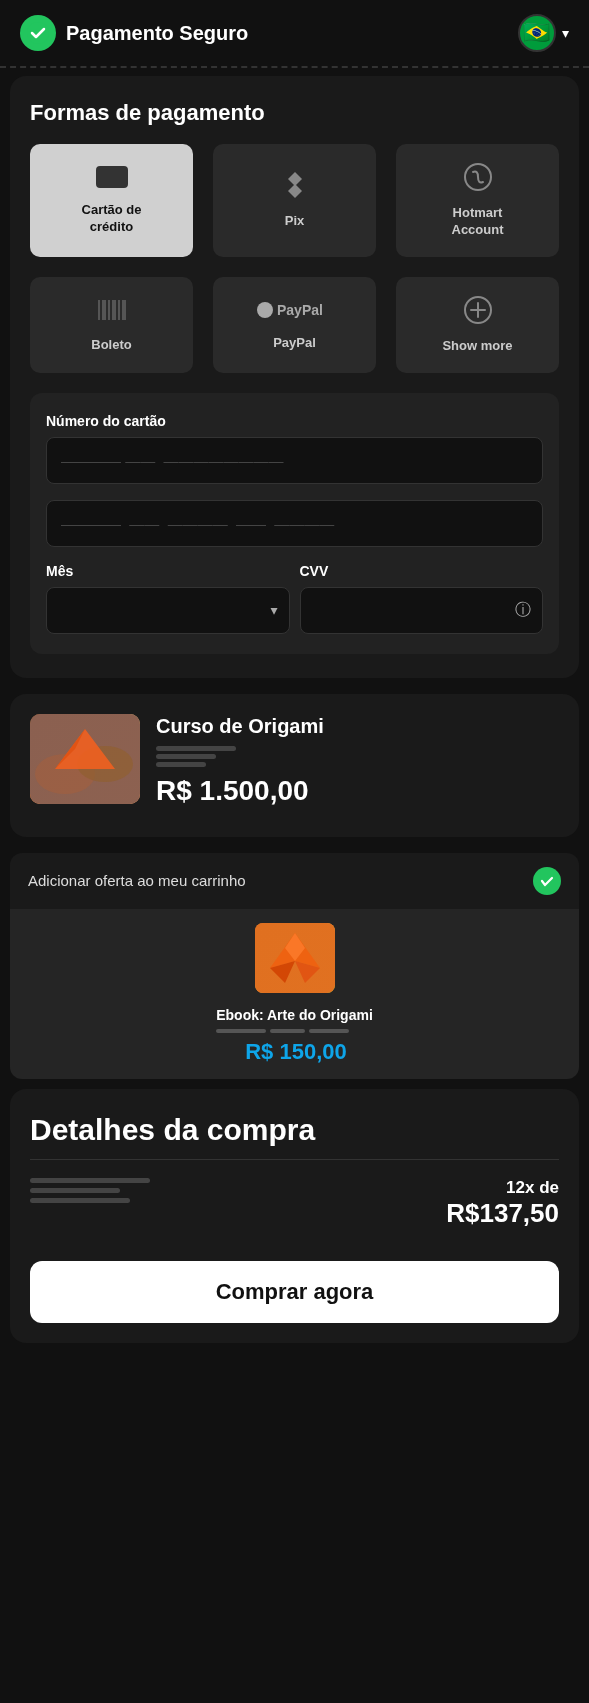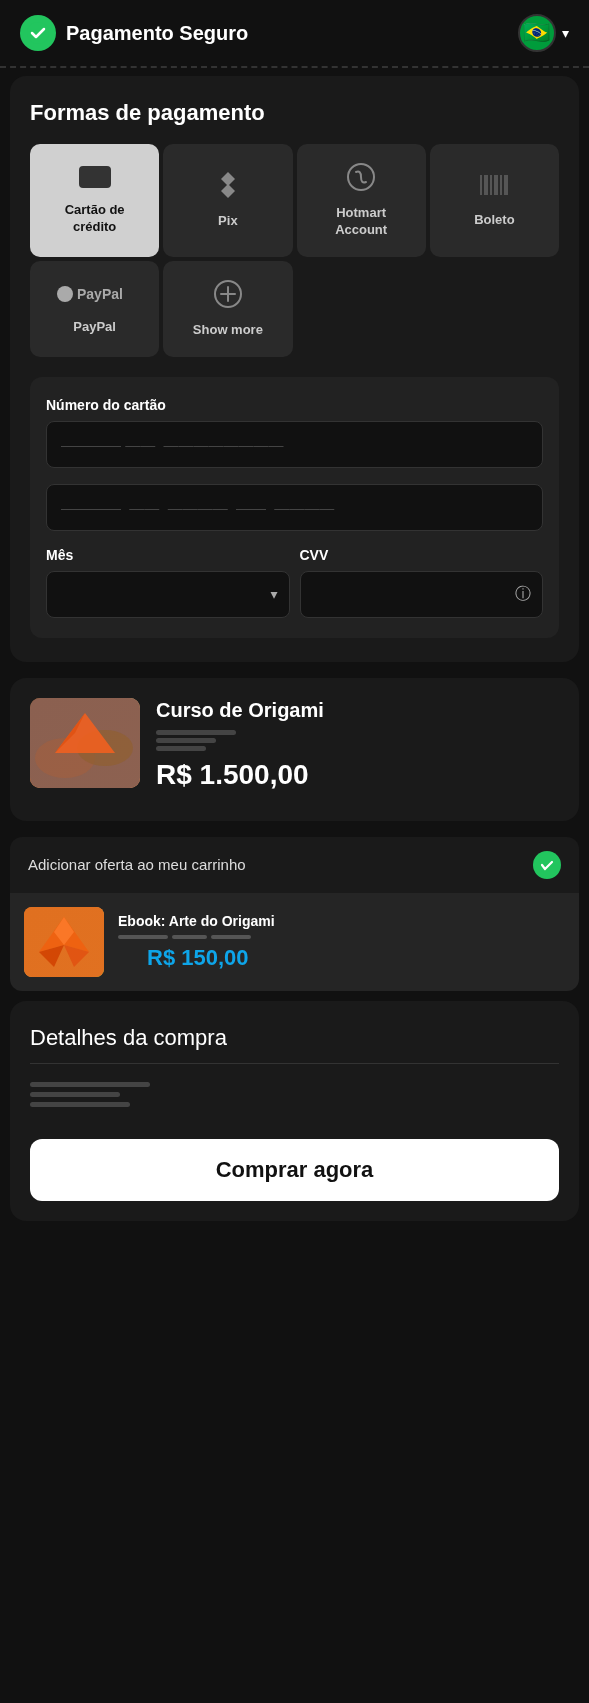--- a/index.html
+++ b/index.html
@@ -81,22 +81,22 @@
     .section-title {
       font-size: 22px;
       font-weight: 700;
       color: #fff;
       margin-bottom: 18px;
     }
 
     
     .payment-grid {
       display: grid;
-      grid-template-columns: 1fr 1fr 1fr 1fr;
-      gap: 4px;
+      grid-template-columns: 1fr 1fr 1fr;
+      gap: 20px;
       margin-bottom: 20px;
     }
     .payment-option {
       background: #2a2a2a;
       border-radius: 10px;
       display: flex;
       flex-direction: column;
       align-items: center;
       justify-content: center;
       padding: 16px 10px;
@@ -292,20 +292,21 @@
       font-size: 16px;
       color: #fff;
     }
     .offer-card {
       background: #252525;
       border-radius: 0 0 12px 12px;
       padding: 14px 14px;
       display: flex;
       align-items: center;
       gap: 14px;
+      flex-direction: column;
     }
     .offer-image {
       width: 80px;
       height: 70px;
       border-radius: 8px;
       flex-shrink: 0;
       background: linear-gradient(135deg, #e07020 0%, #f0a040 50%, #a8c030 100%);
       overflow: hidden;
       position: relative;
     }
@@ -339,22 +340,22 @@
     }
 
     
     .details-section {
       margin: 8px 10px 0;
       padding: 24px 20px 16px;
       background: #1a1a1a;
       border-radius: 16px 16px 0 0;
     }
     .details-title {
-      font-size: 22px;
-      font-weight: 400;
+      font-size: 30px;
+      font-weight: 700;
       color: #fff;
       margin-bottom: 12px;
     }
     .details-divider {
       border: none;
       border-top: 1.5px solid #333;
       margin-bottom: 18px;
     }
     .details-row {
       display: flex;
@@ -622,18 +623,22 @@
 
 <div class="details-section">
   <h2 class="details-title">Detalhes da compra</h2>
   <hr class="details-divider">
   <div class="details-row">
     <div class="details-left">
       <div class="detail-bar"></div>
       <div class="detail-bar"></div>
       <div class="detail-bar"></div>
     </div>
+    <div class="details-right">
+      <div class="details-price-label">12x de</div>
+      <div class="details-price-value">R$137,50</div>
+    </div>
   </div>
 </div>
 
 <div class="buy-button-wrapper">
   <button class="buy-button">Comprar agora</button>
 </div>
 
 </body></html>

